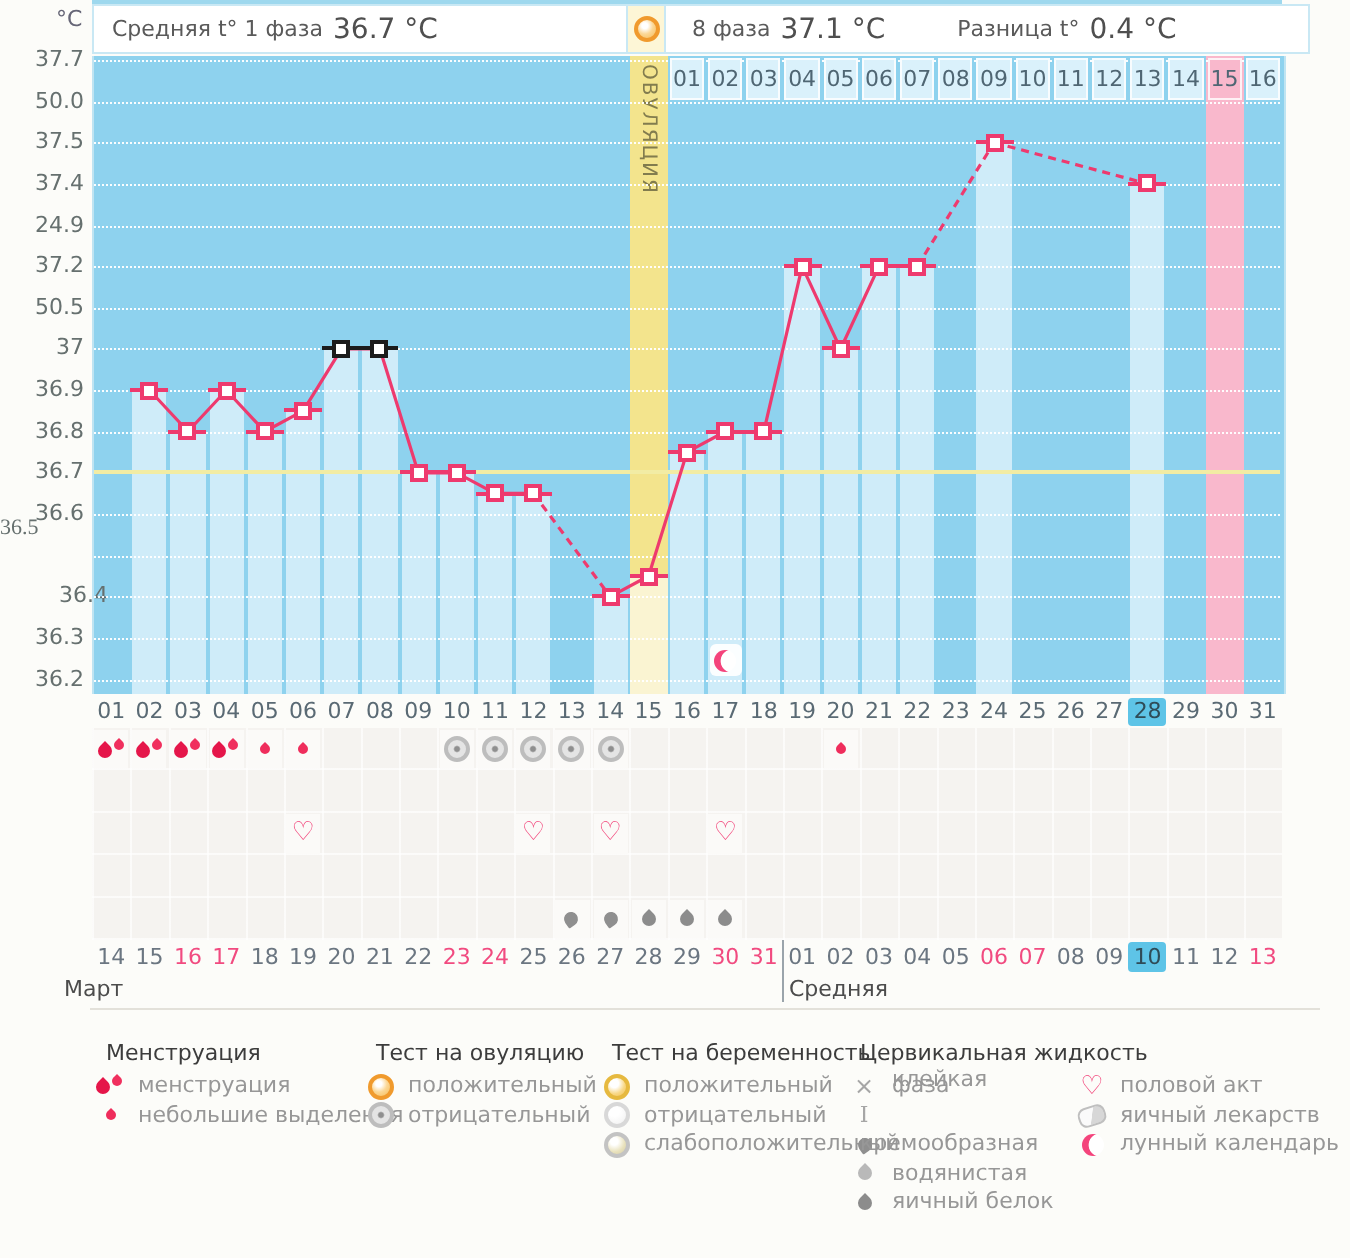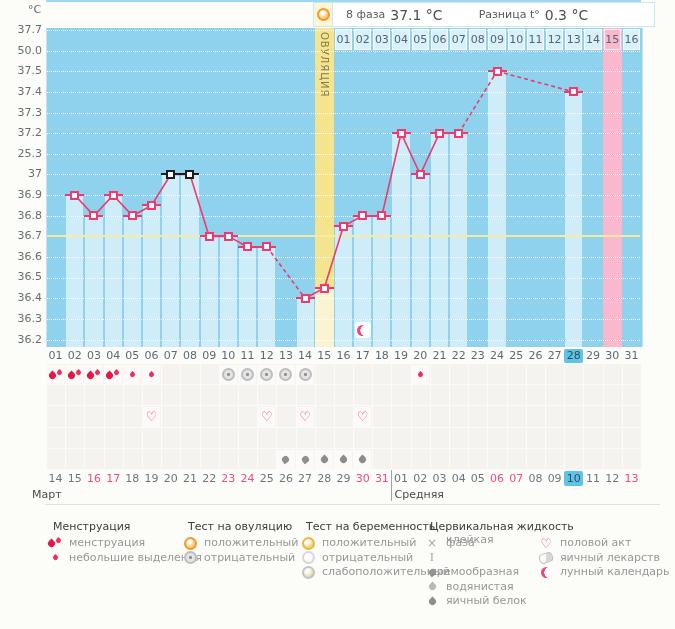--- a/index.html
+++ b/index.html
@@ -53,48 +53,52 @@
   .lg-title{position:absolute;color:#3c3c3c;white-space:nowrap;}
   .lg-item-label{position:absolute;color:#979797;white-space:nowrap;}
   svg{position:absolute;overflow:visible;}
 </style>
 </head>
 <body>
 
 <div id="page">
   <div class="abs" style="left:28px;top:3px;color:#667;">°C</div>
 
+  <div class="hdr-cell" style="left:46px;width:266px;padding-left:9px;">
+    <span>Средняя t° 1 фаза</span>
+    <span class="big">36.7 °C</span>
+  </div>
   <div class="hdr-cell" style="left:313px;width:18px;background:#fdf6d6;justify-content:center;">
     <span class="circ ovu-pos"></span>
   </div>
   <div class="hdr-cell" style="left:332px;width:308px;padding-left:13px;">
     <span>8 фаза</span>
     <span class="big">37.1 °C</span>
     <span style="width:36px;"></span>
     <span>Разница t°</span>
-    <span class="big">0.3 °C</span>
+    <span class="big">0.4 °C</span>
   </div>
 
   <div id="chart-layer" class="abs" style="left:0;top:0;width:675px;height:629px;">
       <div style="position: absolute; left: 46px; top: 0px; width: 595px; height: 2px; background: rgb(158, 216, 238);"></div>
       <div style="position: absolute; left: 46px; top: 28px; width: 595px; height: 319px; background: rgb(142, 210, 238); border-left: 1px solid rgb(191, 228, 242); border-right: 1px solid rgb(191, 228, 242);"></div>
       <div style="position: absolute; left: 0px; top: 23px; width: 42px; text-align: right; color: rgb(102, 112, 111);">37.7</div>
       <div style="position: absolute; left: 0px; top: 43.64px; width: 42px; text-align: right; color: rgb(102, 112, 111);">50.0</div>
       <div style="position: absolute; left: 0px; top: 64.28px; width: 42px; text-align: right; color: rgb(102, 112, 111);">37.5</div>
       <div style="position: absolute; left: 0px; top: 84.92px; width: 42px; text-align: right; color: rgb(102, 112, 111);">37.4</div>
-      <div style="position: absolute; left: 0px; top: 105.56px; width: 42px; text-align: right; color: rgb(102, 112, 111);">37.3</div>
+      <div style="position: absolute; left: 0px; top: 105.56px; width: 42px; text-align: right; color: rgb(102, 112, 111);">24.9</div>
       <div style="position: absolute; left: 0px; top: 126.2px; width: 42px; text-align: right; color: rgb(102, 112, 111);">37.2</div>
-      <div style="position: absolute; left: 0px; top: 146.84px; width: 42px; text-align: right; color: rgb(102, 112, 111);">25.3</div>
+      <div style="position: absolute; left: 0px; top: 146.84px; width: 42px; text-align: right; color: rgb(102, 112, 111);">50.5</div>
       <div style="position: absolute; left: 0px; top: 167.48px; width: 42px; text-align: right; color: rgb(102, 112, 111);">37</div>
       <div style="position: absolute; left: 0px; top: 188.12px; width: 42px; text-align: right; color: rgb(102, 112, 111);">36.9</div>
       <div style="position: absolute; left: 0px; top: 208.76px; width: 42px; text-align: right; color: rgb(102, 112, 111);">36.8</div>
       <div style="position: absolute; left: 0px; top: 229.4px; width: 42px; text-align: right; color: rgb(102, 112, 111);">36.7</div>
       <div style="position: absolute; left: 0px; top: 250.04px; width: 42px; text-align: right; color: rgb(102, 112, 111);">36.6</div>
-      <div style="position: absolute; left: 0px; top: 270px; width: 42px; text-align: right; color: rgb(102, 112, 111);">36.5</div>
-      <div style="position: absolute; left: 0px; top: 291.32px; width: 42px; text-align: right; color: rgb(102, 112, 111);">36.4</div>
+      <div style="position: absolute; left: 0px; top: 258px; width: 42px; text-align: left; color: rgb(102, 112, 111); font-family: Liberation Serif, serif;">36.5</div>
+      <div style="position: absolute; left: 12px; top: 291.32px; width: 42px; text-align: right; color: rgb(102, 112, 111);">36.4</div>
       <div style="position: absolute; left: 0px; top: 311.96px; width: 42px; text-align: right; color: rgb(102, 112, 111);">36.3</div>
       <div style="position: absolute; left: 0px; top: 332.6px; width: 42px; text-align: right; color: rgb(102, 112, 111);">36.2</div>
       <div style="position: absolute; left: 314.71px; top: 28px; width: 19.1935px; height: 260px; background: rgb(243, 228, 141);"></div>
       <div style="position: absolute; left: 314.71px; top: 288px; width: 19.1935px; height: 59px; background: rgb(250, 244, 210);"></div>
       <div class="vlabel" style="position: absolute; left: 318.71px; top: 32px;">ОВУЛЯЦИЯ</div>
       <div style="position: absolute; left: 602.613px; top: 28px; width: 19.1935px; height: 319px; background: rgb(249, 184, 204);"></div>
       <div class="bar" style="position: absolute; left: 66.1935px; top: 195.12px; width: 17.1935px; height: 151.88px;"></div>
       <div class="bar" style="position: absolute; left: 85.3871px; top: 215.76px; width: 17.1935px; height: 131.24px;"></div>
       <div class="bar" style="position: absolute; left: 104.581px; top: 195.12px; width: 17.1935px; height: 151.88px;"></div>
       <div class="bar" style="position: absolute; left: 123.774px; top: 215.76px; width: 17.1935px; height: 131.24px;"></div>

